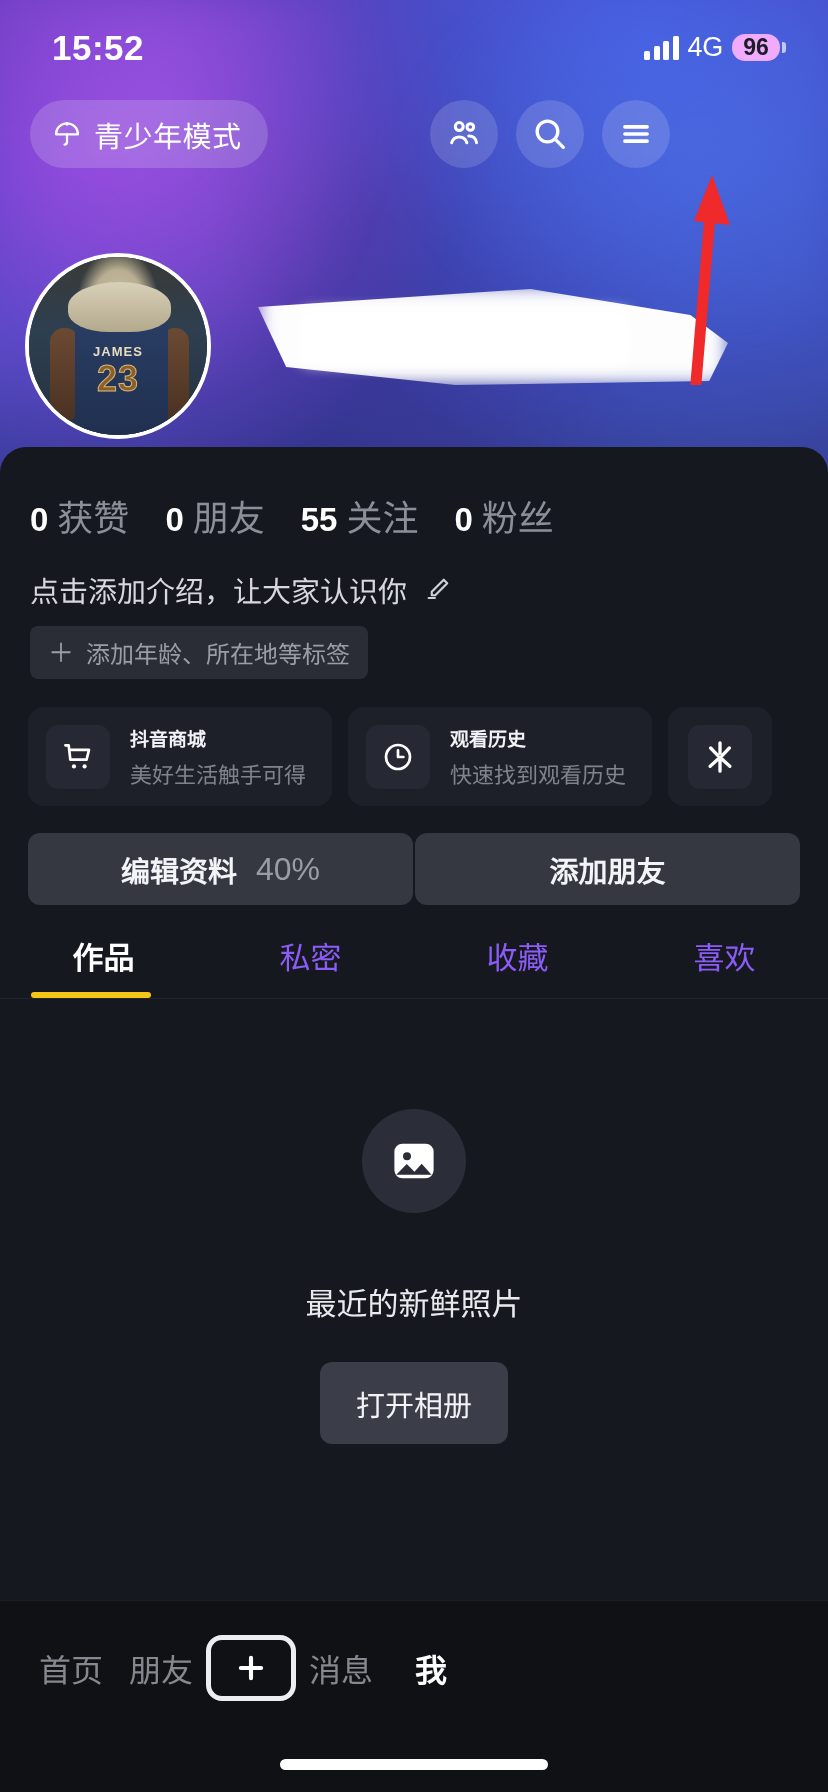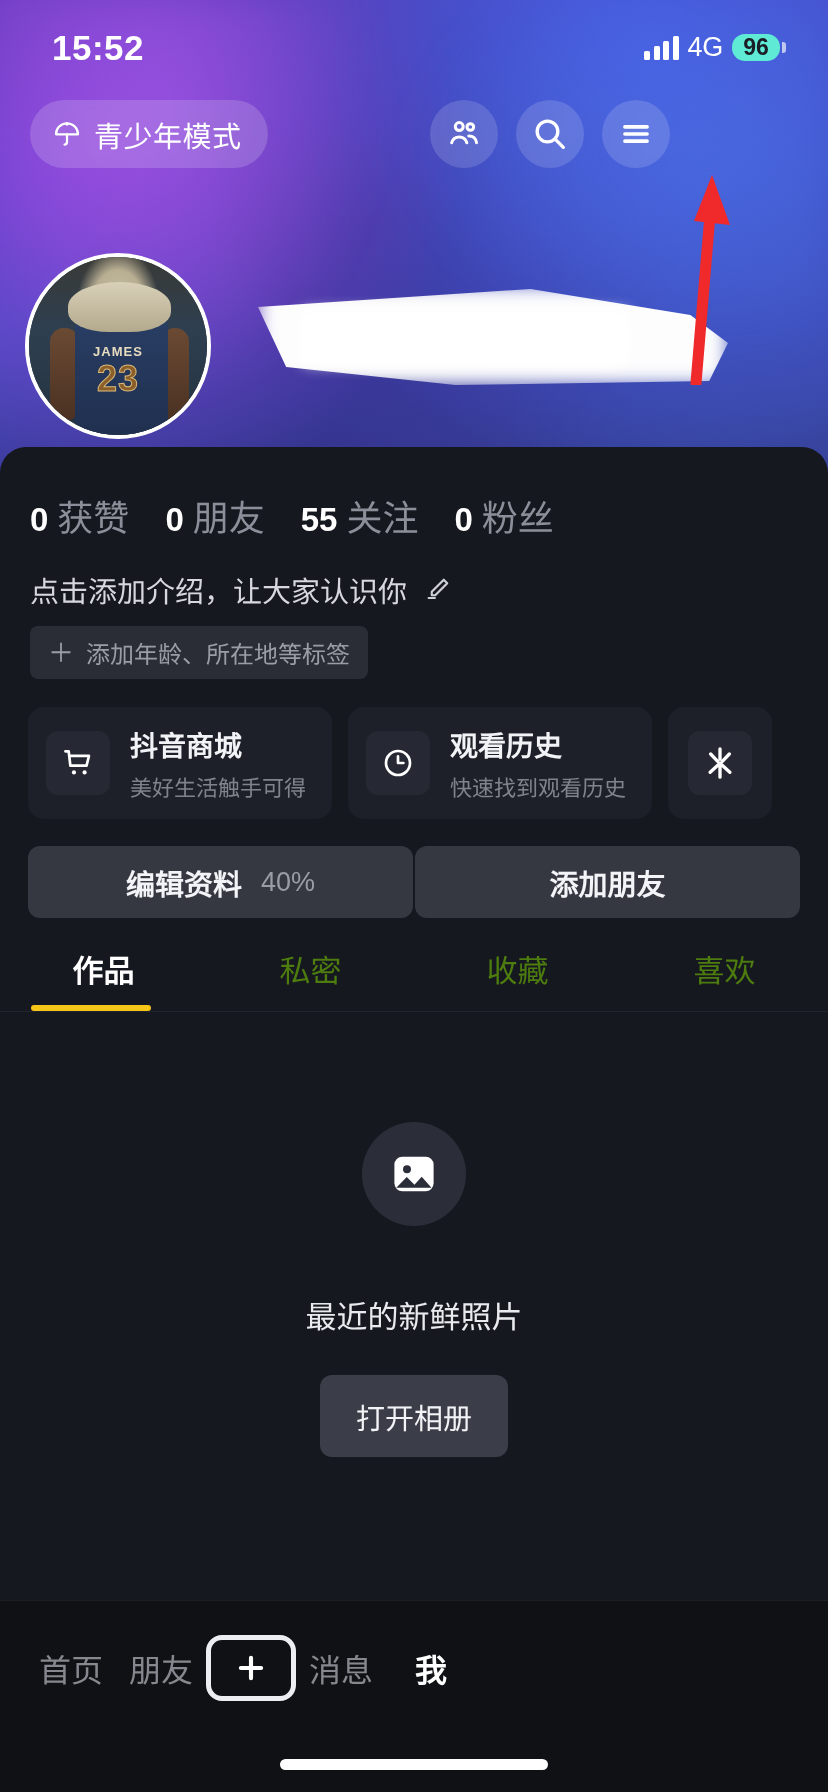--- a/index.html
+++ b/index.html
@@ -41,21 +41,21 @@
   .sb-right{ display:flex; align-items:center; gap:9px; }
   .bars{ display:flex; align-items:flex-end; gap:3.5px; height:24px; }
   .bars i{ display:block; width:6px; background:#fff; border-radius:1.5px; }
   .bars i:nth-child(1){ height:9px; }
   .bars i:nth-child(2){ height:14px; }
   .bars i:nth-child(3){ height:19px; }
   .bars i:nth-child(4){ height:24px; }
   .net{ font-size:27px; font-weight:500; letter-spacing:-0.3px; }
   .batt{ position:relative; display:flex; align-items:center; }
   .batt-body{
-    background:#5eead4; color:#1b1d26; font-size:23px; font-weight:700;
+    background:#f0abfc; color:#1b1d26; font-size:23px; font-weight:700;
     border-radius:13px; padding:2px 7px; line-height:1; min-width:48px; text-align:center;
   }
   .batt-cap{ width:4px; height:11px; background:rgba(255,255,255,0.65); border-radius:0 3px 3px 0; margin-left:2px; }
 
   
   .topbar{
     position:absolute; left:0; top:96px; width:700px; height:76px; z-index:6;
     display:flex; align-items:center; justify-content:space-between; padding:0 30px 0 30px;
   }
   .teen-chip{
@@ -151,37 +151,37 @@
   .card{
     display:flex; align-items:center; gap:20px;
     background:#1e2029; border-radius:16px; padding:17px 26px 17px 18px;
     flex:0 0 auto;
   }
   .card-ico{
     width:64px; height:64px; border-radius:12px; background:#262933;
     display:flex; align-items:center; justify-content:center; flex:0 0 auto;
   }
   .card-txt{ display:flex; flex-direction:column; gap:6px; }
-  .card-title{ color:#f2f3f6; font-size:28px; font-weight:700; white-space:nowrap; }
+  .card-title{ color:#f2f3f6; font-size:19px; font-weight:700; white-space:nowrap; }
   .card-sub{ color:#80838d; font-size:22px; white-space:nowrap; }
   .card.mini{ padding:17px 20px; }
 
   
   .actions{ display:flex; gap:2px; padding:27px 28px 0 28px; }
   .act-btn{
     flex:1; height:72px; background:#353841; border-radius:12px;
     display:flex; align-items:center; justify-content:center; gap:4px;
   }
   .act-btn .t{ color:#f3f4f7; font-size:29px; font-weight:700; }
-  .act-btn .pct{ color:#9a9da6; font-size:27px; font-weight:400; margin-left:15px; }
+  .act-btn .pct{ color:#9a9da6; font-size:32px; font-weight:400; margin-left:15px; }
 
   
   .tabs{ display:flex; padding:28px 0 0 0; position:relative; }
   .tab{ flex:1; text-align:center; padding-bottom:20px; }
-  .tab .t{ font-size:31px; color:#4d7c0f; font-weight:400; }
+  .tab .t{ font-size:31px; color:#8b5cf6; font-weight:400; }
   .tab.active .t{ color:#ffffff; font-weight:700; }
   .tab-underline{
     position:absolute; bottom:0; left:31px; width:120px; height:6px;
     background:#f5c518; border-radius:3px;
   }
   .tab-divider{ height:1px; background:#22242d; }
 
   
   .empty{
     display:flex; flex-direction:column; align-items:center; padding-top:110px;

